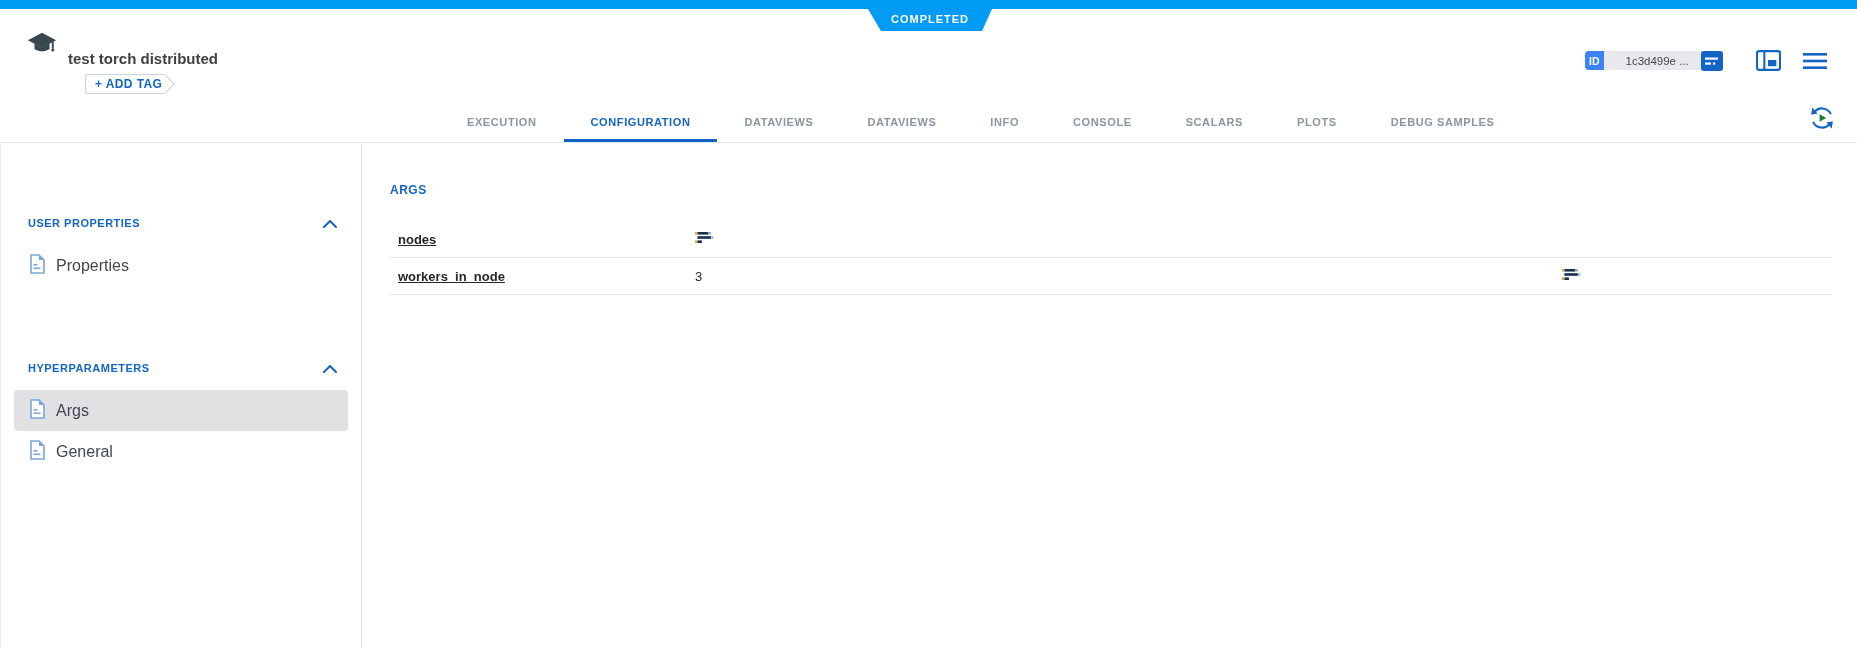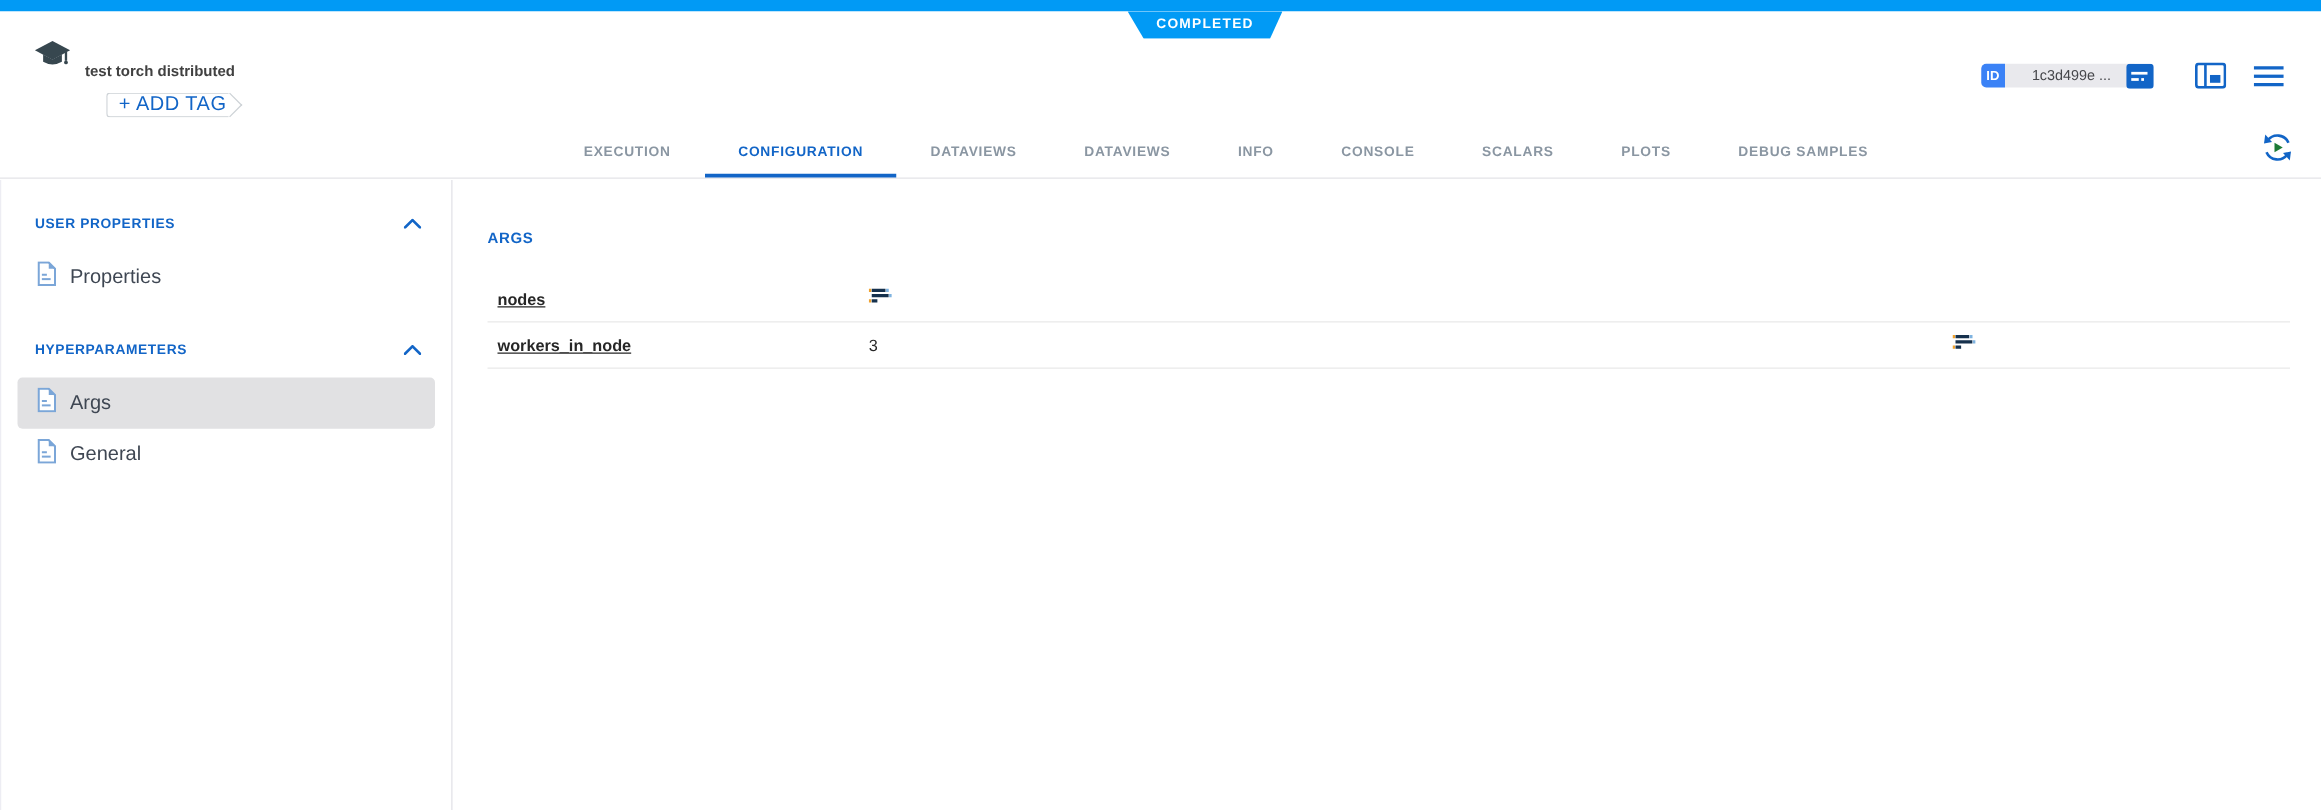--- a/index.html
+++ b/index.html
@@ -1,33 +1,33 @@
 <!DOCTYPE html>
 <html><head>
 <meta charset="utf-8">
 <style>
   * { margin:0; padding:0; box-sizing:border-box; }
   html,body { width:1857px; height:648px; background:#fff; overflow:hidden;
               font-family:"Liberation Sans", sans-serif; position:relative; }
 
   
   .top-bar { position:absolute; left:0; top:0; width:1857px; height:9px; background:#019af5; z-index:5; }
-  .ribbon { position:absolute; left:902px; top:9px; width:124px; height:22px; background:#019af5;
+  .ribbon { position:absolute; left:868px; top:9px; width:124px; height:22px; background:#019af5;
             clip-path:polygon(0 0,100% 0,calc(100% - 10px) 100%,13px 100%);
             display:flex; align-items:center; justify-content:center; z-index:6; }
   .ribbon span { color:#fff; font-size:11px; font-weight:700; letter-spacing:1px; padding-bottom:2px; }
 
   
   .header { position:absolute; left:0; top:9px; width:1857px; height:134px; background:#fff;
             border-bottom:1px solid #e4e4e8; z-index:2; }
   .cap-icon { position:absolute; left:27px; top:22px; }
-  .title { position:absolute; left:68px; top:41px; font-size:12px; font-weight:700; color:#414141; }
+  .title { position:absolute; left:68px; top:41px; font-size:15px; font-weight:700; color:#414141; }
   .add-tag { position:absolute; left:85px; top:65px; height:20px; display:flex; align-items:center;
              border:1px solid #cdd2d6; border-right:none; border-radius:3px 0 0 3px; padding:0 2px 0 9px; }
-  .add-tag .lbl { position:relative; z-index:2; font-size:16px; font-weight:400; color:#1265c7; letter-spacing:.4px; }
+  .add-tag .lbl { position:relative; z-index:2; font-size:12px; font-weight:700; color:#1265c7; letter-spacing:.4px; }
   .tag-arrow { position:absolute; right:-7.5px; top:2.4px; width:14px; height:14px; background:#fff;
                border-top:1px solid #cdd2d6; border-right:1px solid #cdd2d6; transform:rotate(45deg); z-index:1; }
 
   .id-group { position:absolute; left:1585px; top:42px; height:19px; display:flex; }
   .id-chip  { background:#3b82f6; color:#fff; font-size:10.5px; font-weight:700; display:flex;
               align-items:center; padding:0 4px; border-radius:4px 0 0 4px; }
   .id-val   { background:#e9e9ed; color:#46474b; font-size:11.5px; display:flex; align-items:center;
               padding:0 22px; border-radius:0 4px 4px 0; }
   .hbtn { position:absolute; top:42px; width:26px; height:22px; display:flex; align-items:center;
           justify-content:center; cursor:pointer; background:none; border:none; }
@@ -40,21 +40,21 @@
   .tab { padding:0 27px 14px 27px; font-size:11px; font-weight:600; letter-spacing:.6px;
          color:#8a96a2; white-space:nowrap; cursor:pointer; }
   .tab.active { color:#1265c7; font-weight:700; border-bottom:3px solid #1265c7; padding-bottom:11px; }
   .refresh { position:absolute; right:22px; bottom:9px; width:27px; height:27px; display:flex;
              align-items:center; justify-content:center; cursor:pointer; background:none; border:none; }
 
   
   .sidebar { position:absolute; left:0; top:144px; bottom:0; width:362px; background:#fff;
              border-right:1px solid #e2e2e8; border-left:1px solid #ededf3; padding-top:25px; }
   .sec-head { height:20px; display:flex; align-items:center; justify-content:space-between;
-              padding:0 24px 0 27px; cursor:pointer; }
+              padding:0 24px 0 27px; cursor:pointer;margin-top:44px; }
   .sec-head .t { font-size:11px; font-weight:700; letter-spacing:.5px; color:#1265c7; }
   .side-item { height:41px; margin:0 13px; display:flex; align-items:center; gap:11px;
                padding-left:15px; border-radius:4px; cursor:pointer; }
   .side-item .lbl { font-size:16px; color:#3f4753; }
   .side-item.selected { background:#e1e1e3; }
   .gap-a { height:12px; } .gap-b { height:28px; }
 
   
   .main { position:absolute; left:363px; top:144px; right:0; bottom:0; background:#fff;
           padding:39px 25px 0 27px; }

